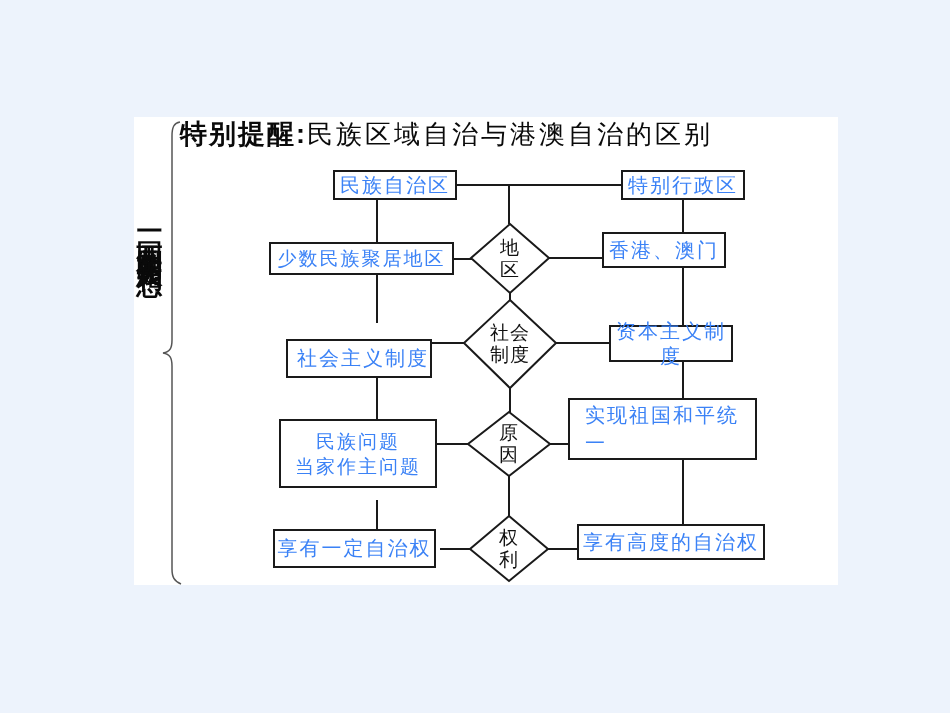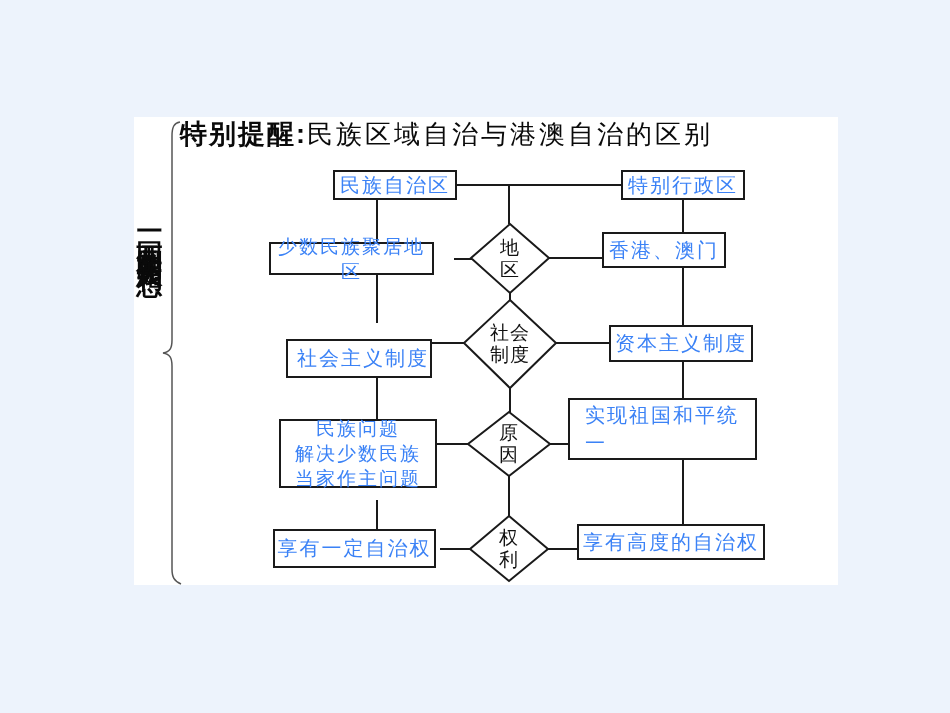--- a/index.html
+++ b/index.html
@@ -81,24 +81,24 @@
     color: #111111;
     font-size: 19px;
     line-height: 22px;
     letter-spacing: 1px;
     white-space: nowrap;
   }
   .dlabel span { display: block; }
   
   .b1  { left: 333px; top: 170px; width: 124px; height: 30px; }
   .b2  { left: 621px; top: 170px; width: 124px; height: 30px; }
-  .b3  { left: 269px; top: 242px; width: 165px; height: 33px; font-size: 19px; }
+  .b3  { left: 269px; top: 242px; width: 185px; height: 33px; font-size: 19px; }
   .b4  { left: 602px; top: 232px; width: 124px; height: 36px; }
   .b5  { left: 286px; top: 339px; width: 146px; height: 39px; padding-left: 8px; }
-  .b6  { left: 609px; top: 325px; width: 144px; height: 37px; }
+  .b6  { left: 609px; top: 325px; width: 124px; height: 37px; }
   .b7  { left: 279px; top: 419px; width: 158px; height: 69px; font-size: 19px; }
   .b8  { left: 568px; top: 398px; width: 189px; height: 62px; line-height: 28px; }
   .b9  { left: 273px; top: 529px; width: 163px; height: 39px; }
   .b10 { left: 577px; top: 524px; width: 188px; height: 36px; }
   .d1  { left: 510px; top: 259px; }
   .d2  { left: 510px; top: 344px; }
   .d3  { left: 509px; top: 444px; }
   .d4  { left: 509px; top: 549px; }
 </style>
 </head>
@@ -164,21 +164,20 @@
 
 <div class="fbox b5">
   <span>社会主义制度</span>
 </div>
 <div class="fbox b6">
   <span>资本主义制度</span>
 </div>
 
 <div class="fbox b7">
   <span>民族问题</span>
-  <span>解决少数民族</span>
   <span>当家作主问题</span>
 </div>
 <div class="fbox b8 align-left">
   <span>实现祖国和平统一</span>
 </div>
 
 <div class="fbox b9">
   <span>享有一定自治权</span>
 </div>
 <div class="fbox b10">

